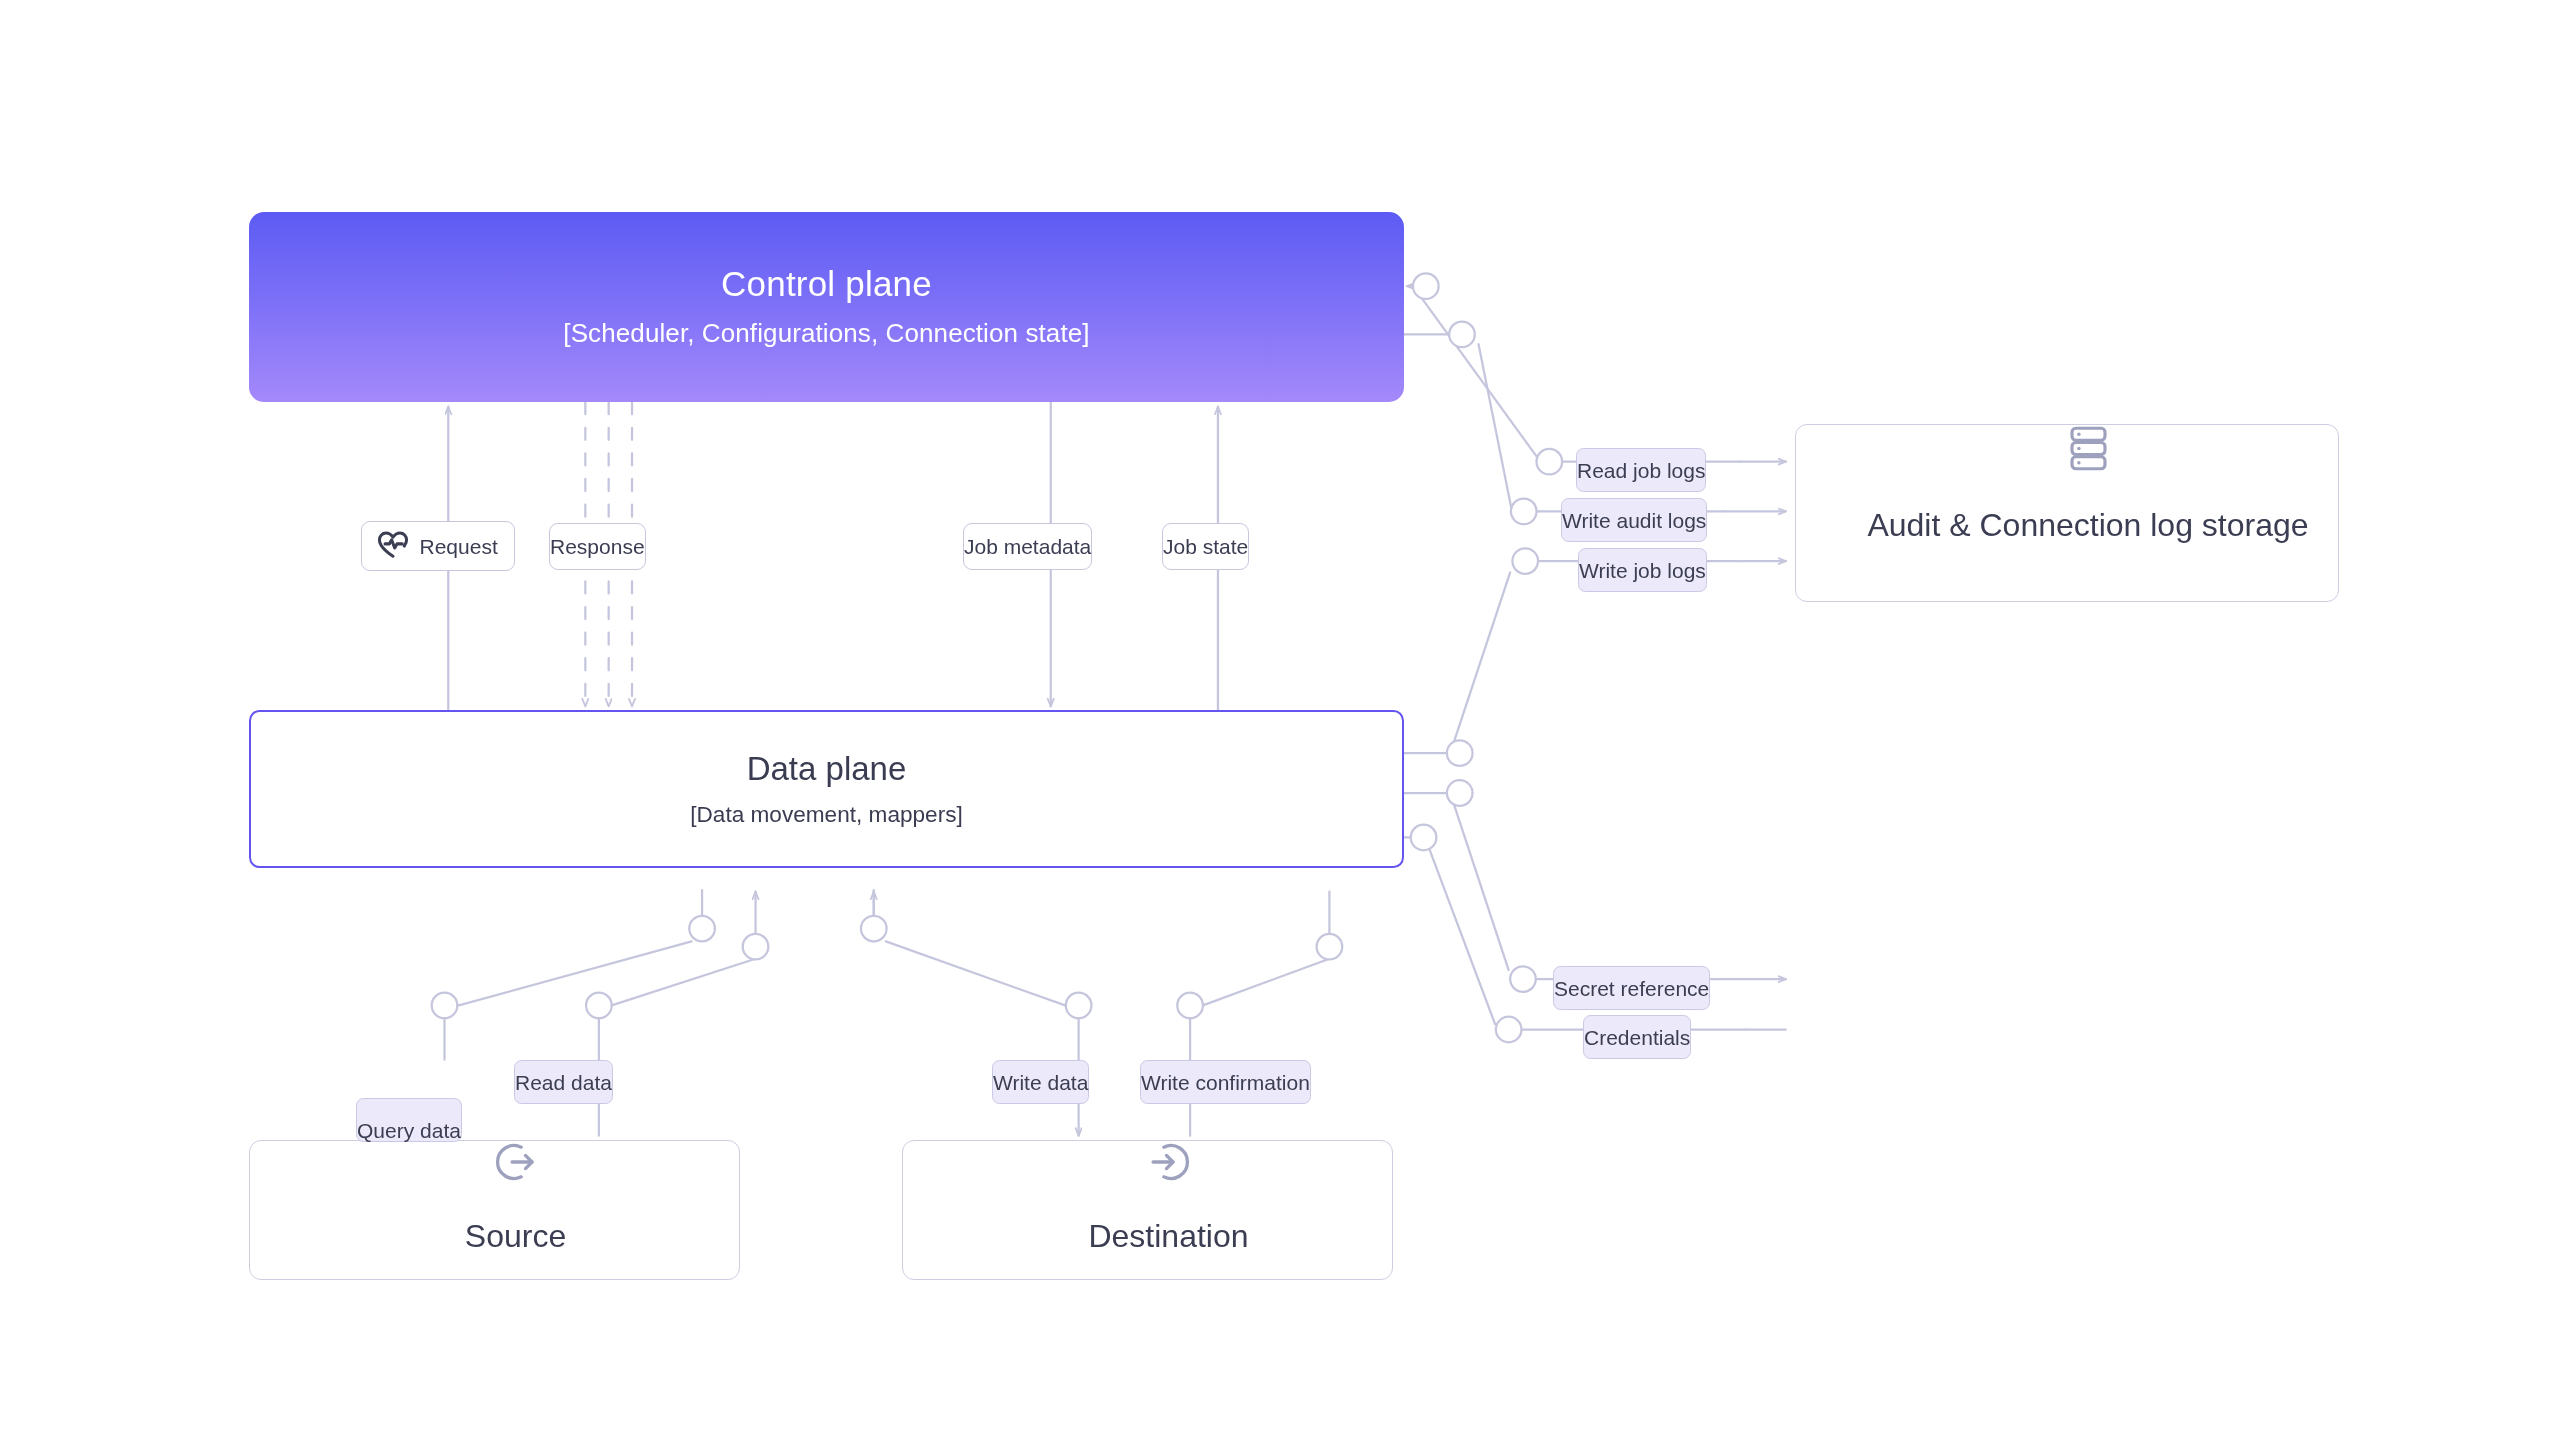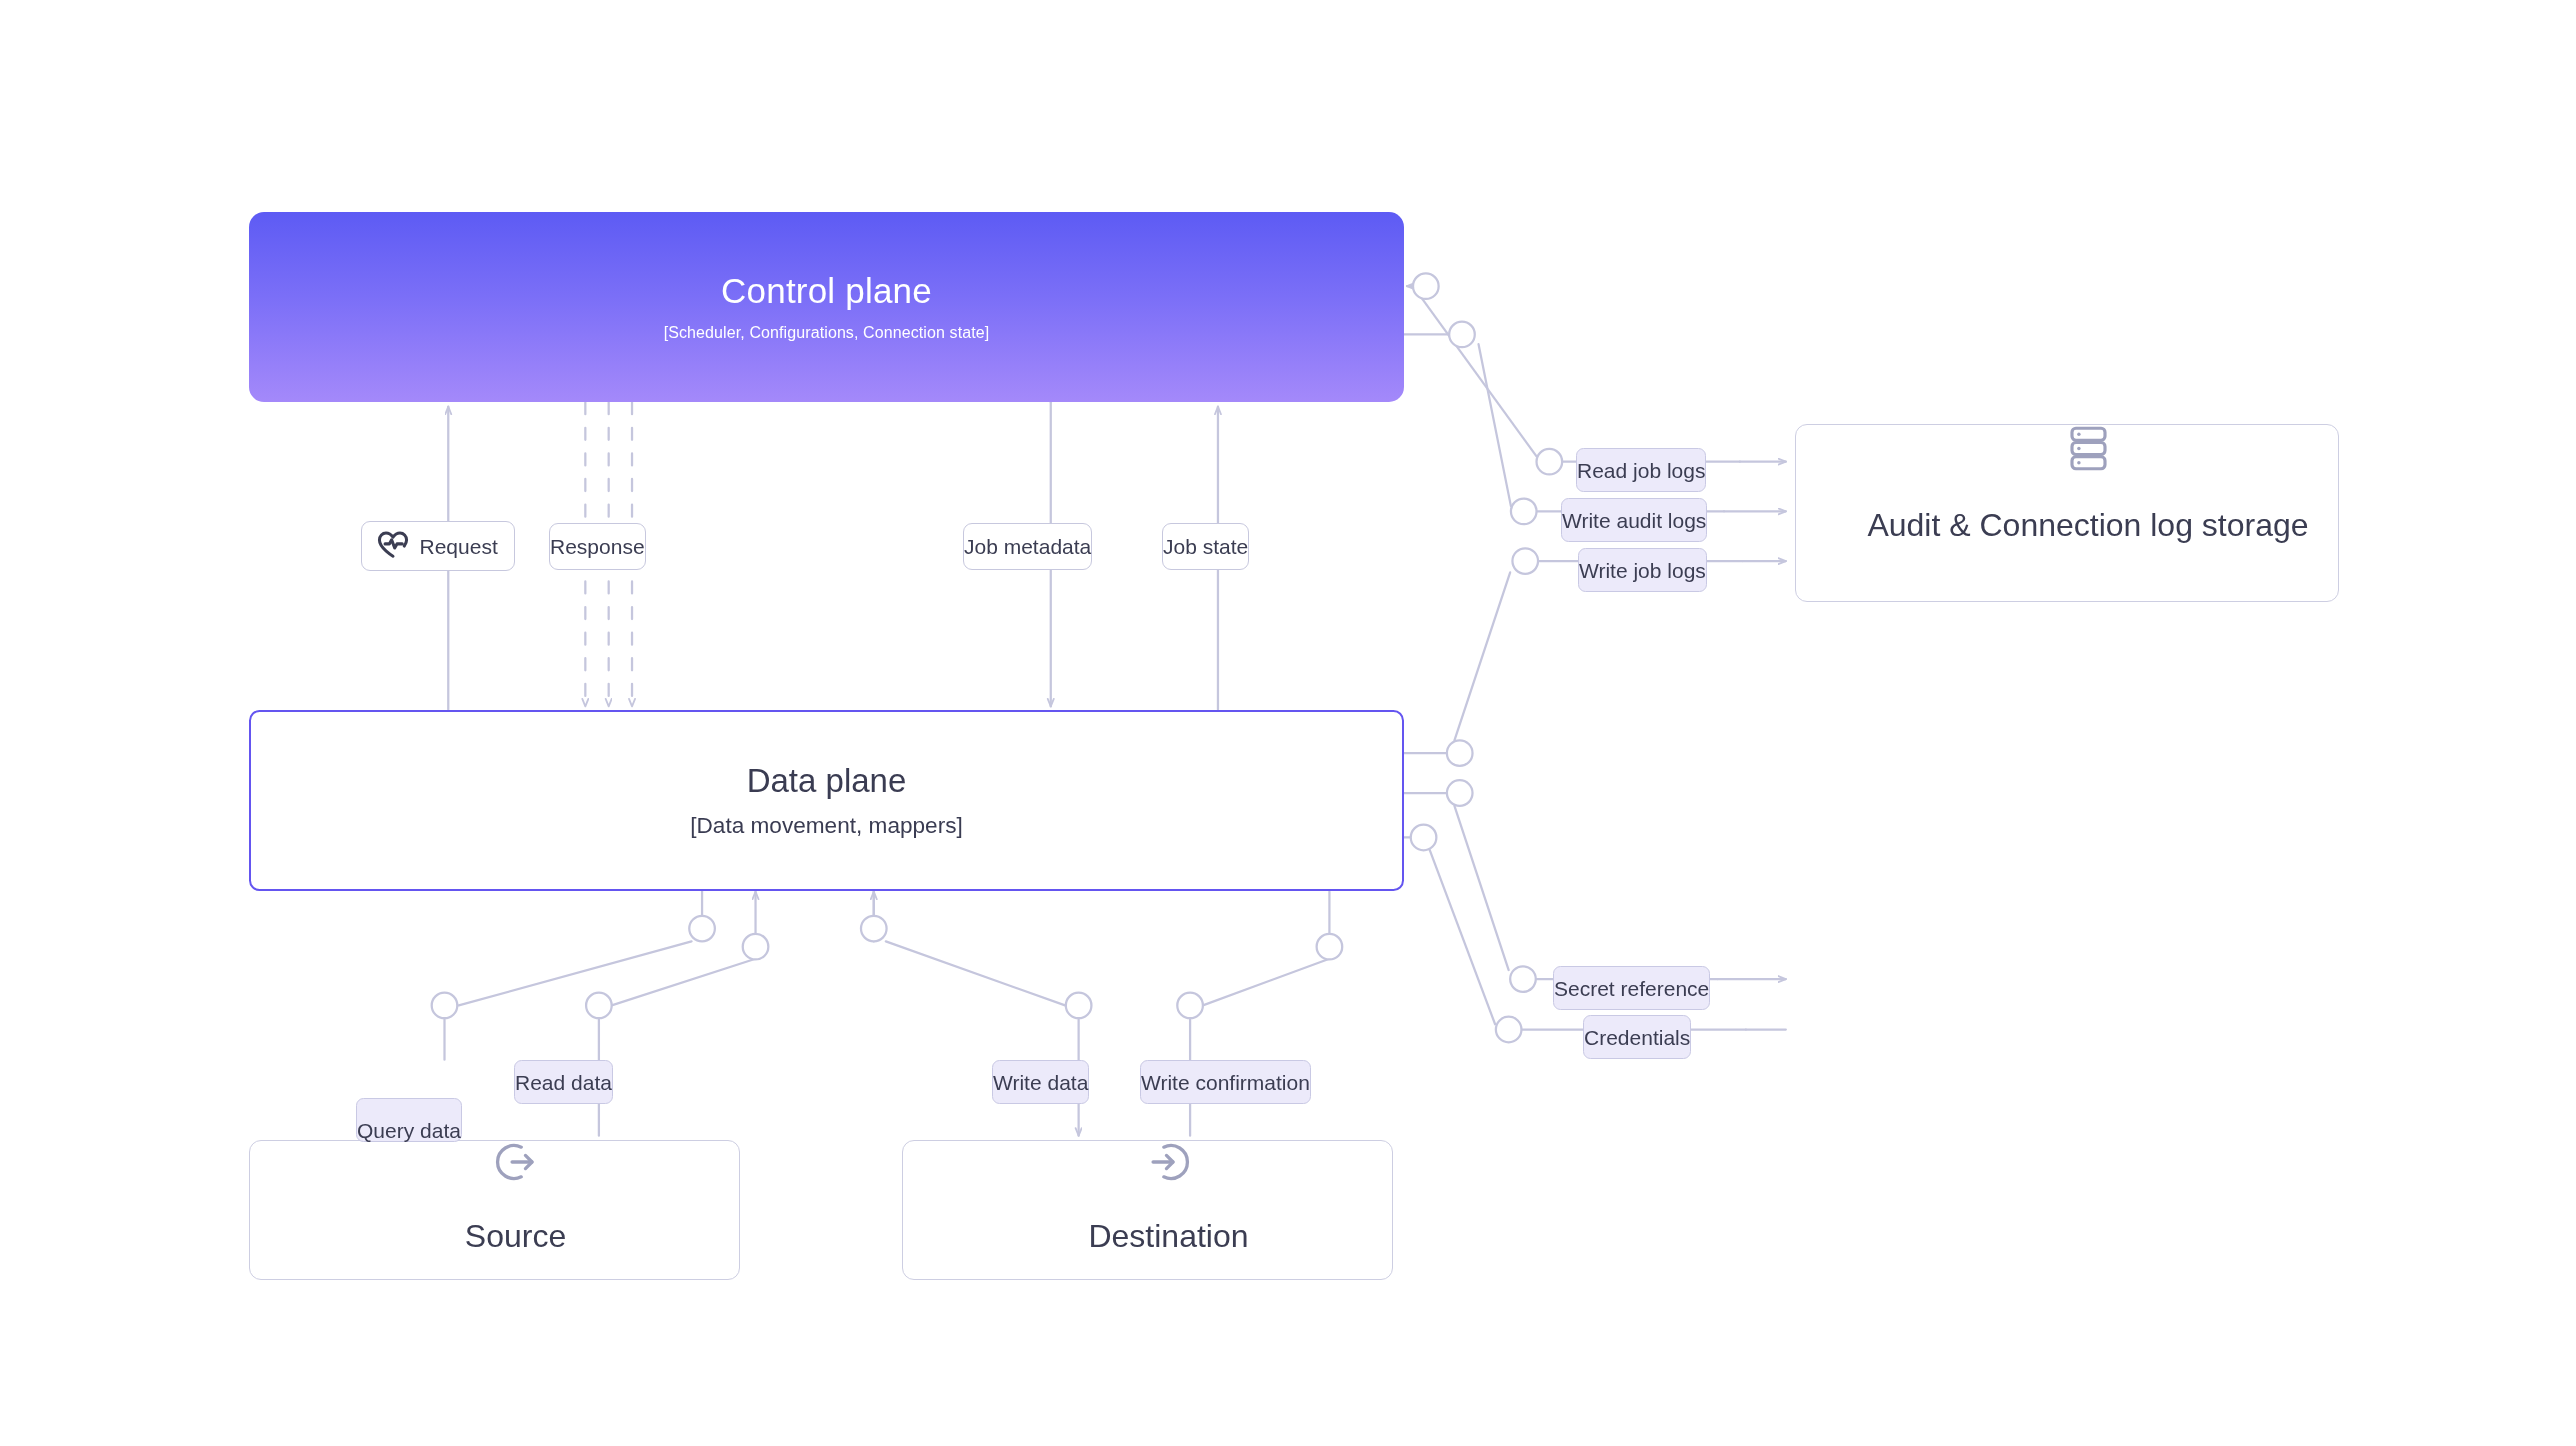--- a/index.html
+++ b/index.html
@@ -41,30 +41,30 @@
     border-radius: 15px;
     color: #ffffff;
   }
   #control-plane .cp-title {
     font-size: 35px;
     font-weight: 400;
     letter-spacing: 0.2px;
     line-height: 1.1;
   }
   #control-plane .cp-sub {
-    font-size: 16px;
+    font-size: 26px;
     font-weight: 400;
     margin-top: 13.6px;
     letter-spacing: 0.1px;
   }
 
   
   #data-plane {
     left: 249px; top: 710px;
-    width: 1155px; height: 181px;
+    width: 1155px; height: 158px;
     background: #ffffff;
     border: 2.3px solid #6455f0;
     border-radius: 10.5px;
     color: #3b3d52;
     align-items: center;
   }
   #data-plane .dp-title {
     font-size: 33px;
     font-weight: 400;
     color: #3a3c52;

